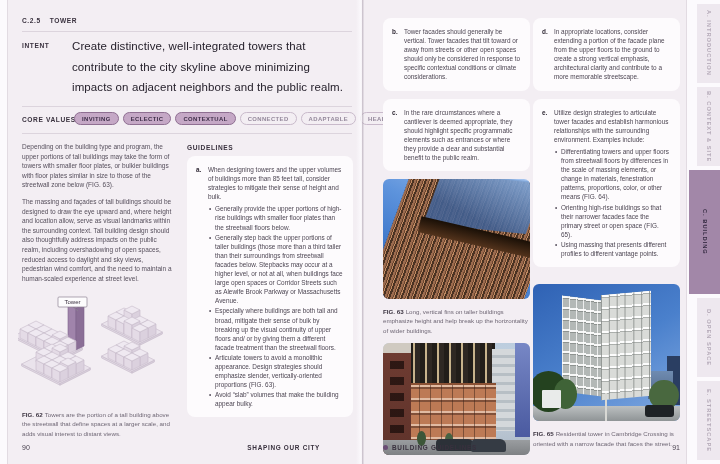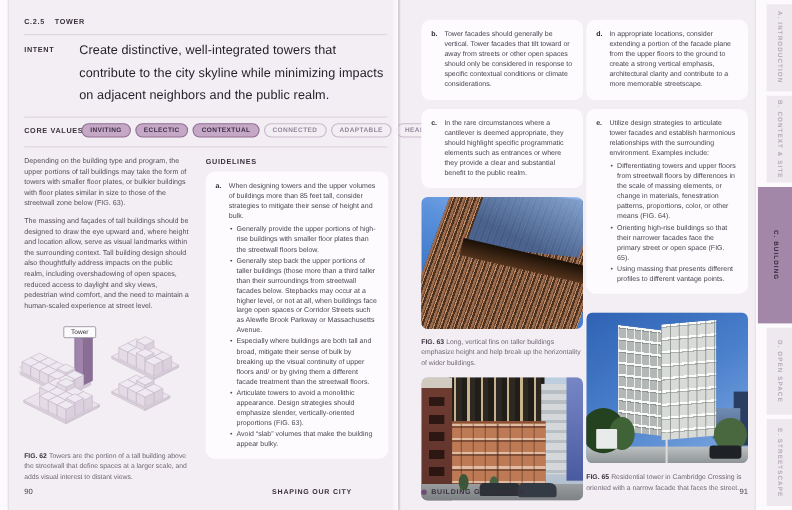--- a/index.html
+++ b/index.html
@@ -126,21 +126,21 @@
 
 <div class="left-edge"></div>
 
 <div class="sec-head">
   <span class="micro">C.2.5</span>
   <span class="micro">TOWER</span>
 </div>
 <div class="rule" style="left:22px; top:31px; width:330px;"></div>
 
 <div class="micro intent-label">INTENT</div>
-<div class="intent">Create distinctive, well-integrated towers that contribute to the city skyline while minimizing impacts on adjacent neighbors and the public realm.</div>
+<div class="intent">Create distinctive, well-integrated towers that contribute to the city skyline above minimizing impacts on adjacent neighbors and the public realm.</div>
 
 <div class="rule" style="left:22px; top:106px; width:330px;"></div>
 <div class="micro cv-label">CORE VALUES</div>
 <div class="pills">
   <span class="pill active">INVITING</span>
   <span class="pill active">ECLECTIC</span>
   <span class="pill active">CONTEXTUAL</span>
   <span class="pill">CONNECTED</span>
   <span class="pill">ADAPTABLE</span>
   <span class="pill">HEALTHY</span>

